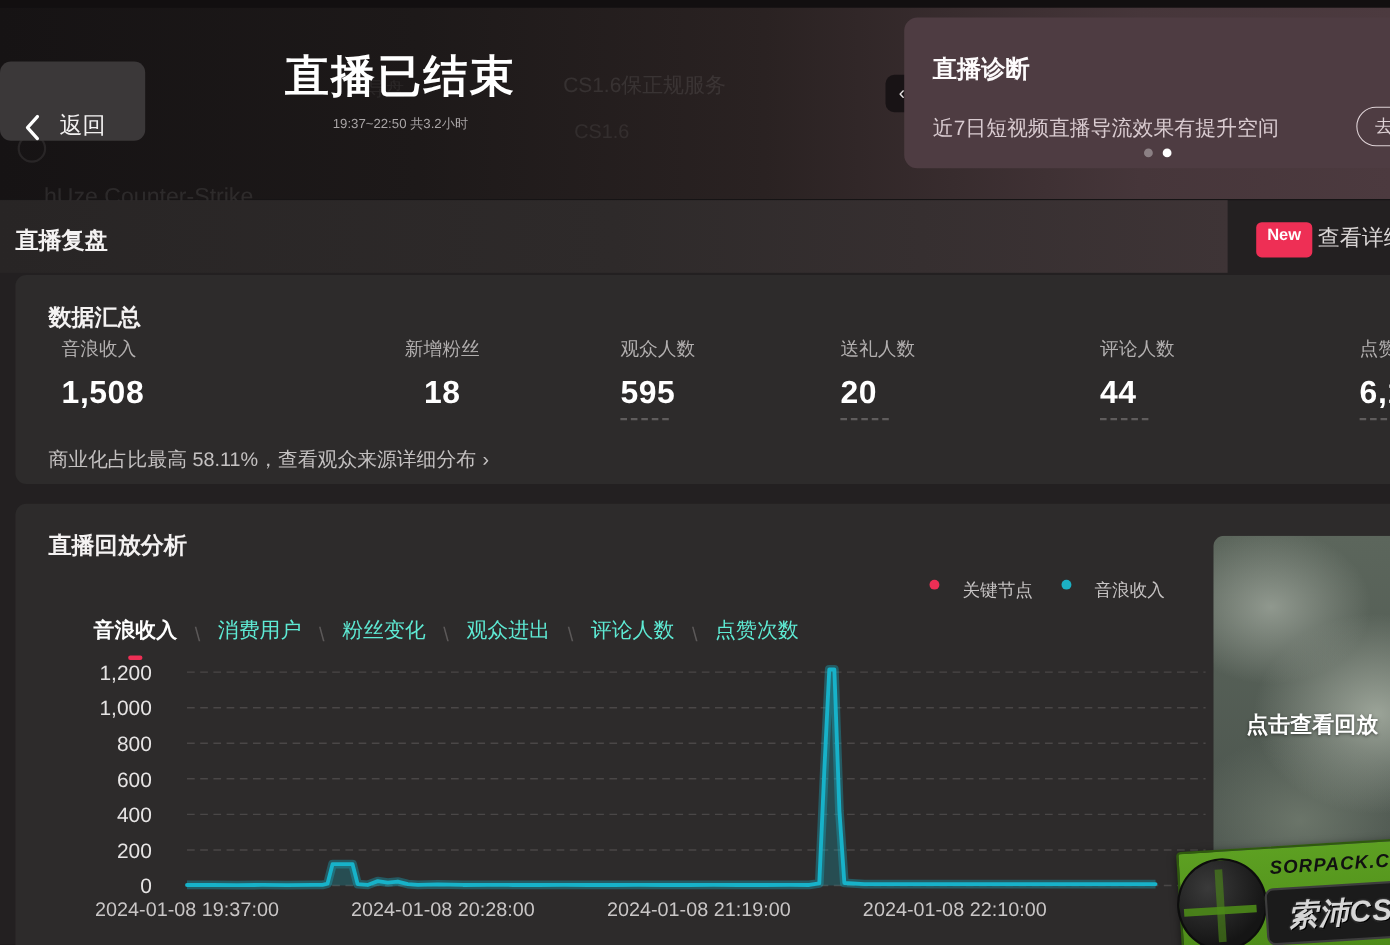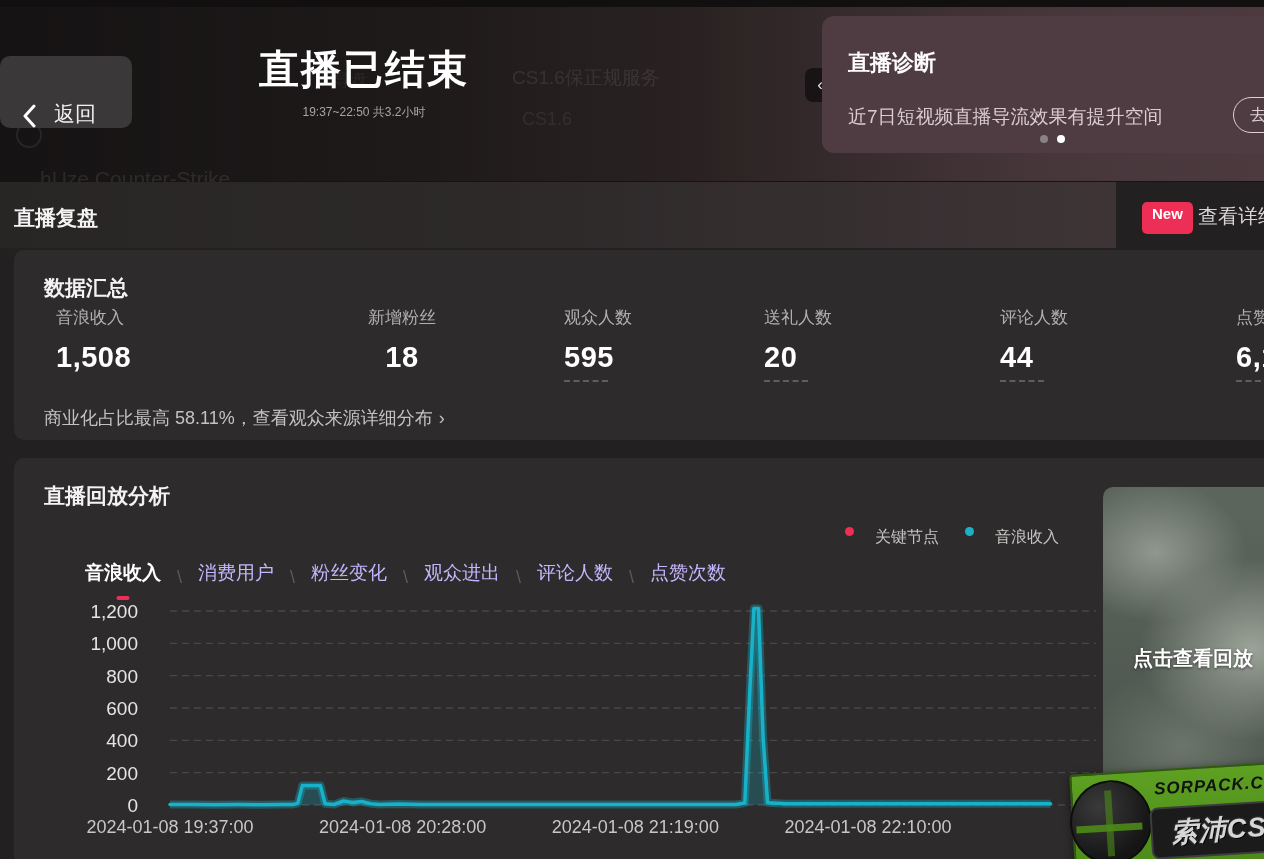--- a/index.html
+++ b/index.html
@@ -74,21 +74,21 @@
   .metric-value{margin-top:12px;font-size:29px;font-weight:bold;color:#fff;letter-spacing:0.5px;display:inline-block;}
   .metric-underline{width:44px;border-bottom:2px dashed #605d5d;margin-top:6px;}
   .summary-foot{position:absolute;left:30px;top:156px;font-size:18px;color:#c4c1c1;cursor:pointer;}
   .summary-foot .chev{margin-left:6px;color:#c4c1c1;}
   
   .legend{position:absolute;left:845px;top:527px;display:flex;gap:26px;}
   .legend-item{display:flex;align-items:flex-start;gap:21px;font-size:16px;color:#c6c3c3;}
   .legend-dot{width:9px;height:9px;border-radius:50%;}
   
   .tabs{position:absolute;left:85px;top:560px;display:flex;align-items:center;font-size:19px;}
-  .tab{color:#c4b5fd;cursor:pointer;position:relative;padding-bottom:8px;}
+  .tab{color:#5eead4;cursor:pointer;position:relative;padding-bottom:8px;}
   .tab.active{color:#ffffff;font-weight:bold;}
   .tab.active .tab-underline{
     content:"";position:absolute;left:50%;bottom:-6px;transform:translateX(-50%);
     width:13px;height:4px;border-radius:2px;background:#ee2f55;display:block;
   }
   .tab-sep{color:#5c5959;margin:0 16px;font-size:18px;}
   
   .chart-svg{position:absolute;left:0;top:596px;}
   
   .replay-panel{

